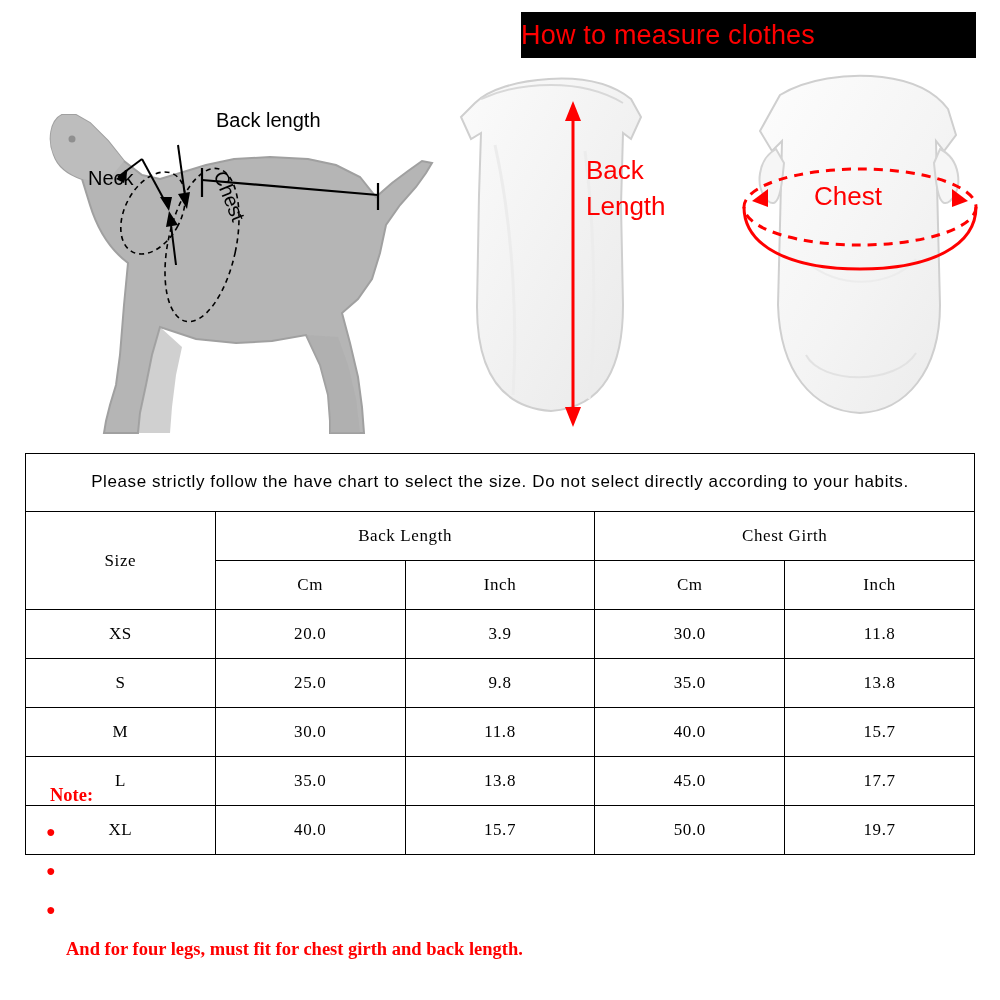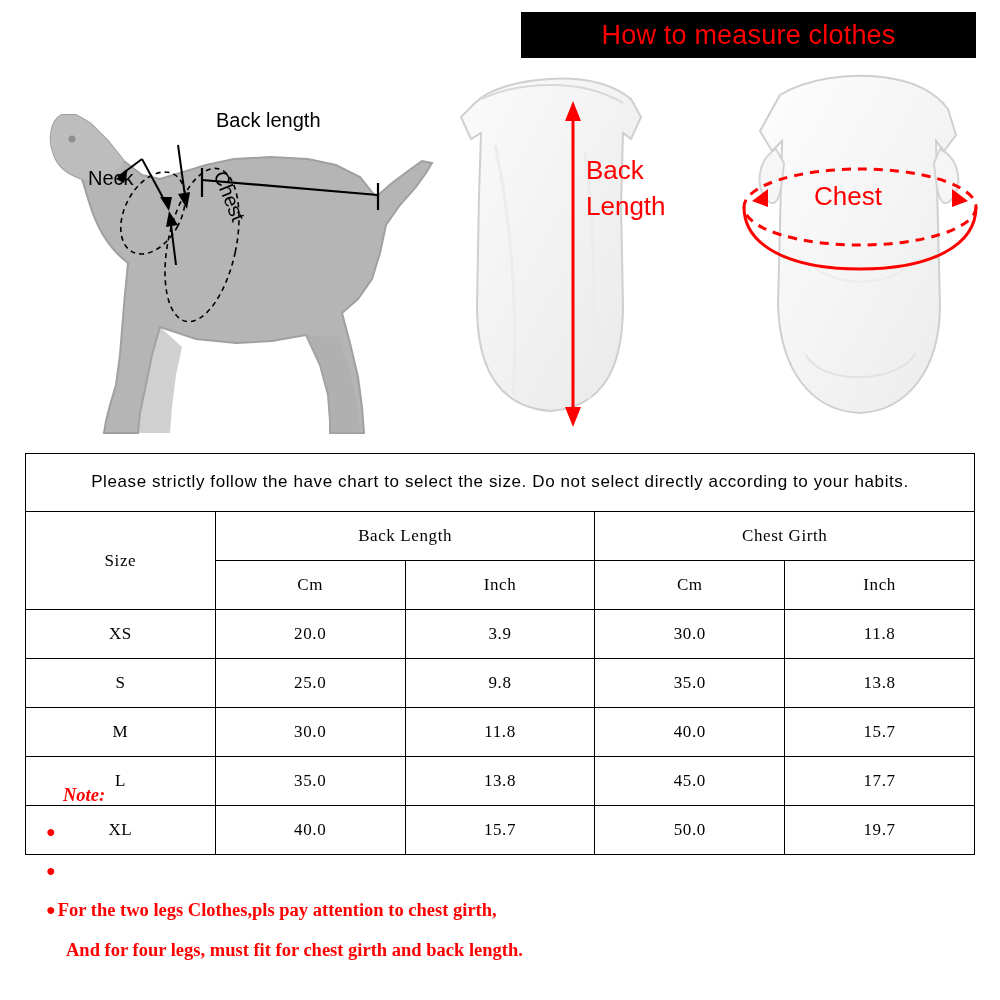--- a/index.html
+++ b/index.html
@@ -18,21 +18,21 @@
   
   #header-banner {
     position: absolute;
     left: 521px;
     top: 12px;
     width: 455px;
     height: 46px;
     background: #000000;
     display: flex;
     align-items: center;
-    justify-content: center;
+    justify-content: flex-start;
   }
   #header-banner .title {
     color: #ff0000;
     font-size: 27px;
     letter-spacing: 0.2px;
     white-space: nowrap;
   }
 
   
   #illustrations {
@@ -98,22 +98,21 @@
     position: absolute;
     left: 46px;
     top: 785px;
     width: 920px;
     color: #ff0000;
     font-family: "Liberation Serif", serif;
     font-weight: bold;
     font-size: 18.5px;
   }
   #notes .note-title {
-    margin: 0 0 16px 17px;
-    font-style: italic;
+    margin: 0 0 16px 4px;
   }
   #notes .note-line {
     margin: 0 0 19px 0;
     display: flex;
     align-items: flex-start;
   }
   #notes .bullet {
     display: inline-block;
     margin-right: 2px;
     font-size: 16px;
@@ -295,16 +294,15 @@
   <p class="note-title">Note:</p>
 
   <p class="note-line">
     <span class="bullet">●</span>
   </p>
   <p class="note-line">
     <span class="bullet">●</span>
   </p>
   <p class="note-line">
     <span class="bullet">●</span>
-    <span>For the two legs Clothes,pls pay attention to chest girth,</span>
   </p>
   <p class="note-plain">And for four legs, must fit for chest girth and back length.</p>
 </div>
 
 </body></html>

